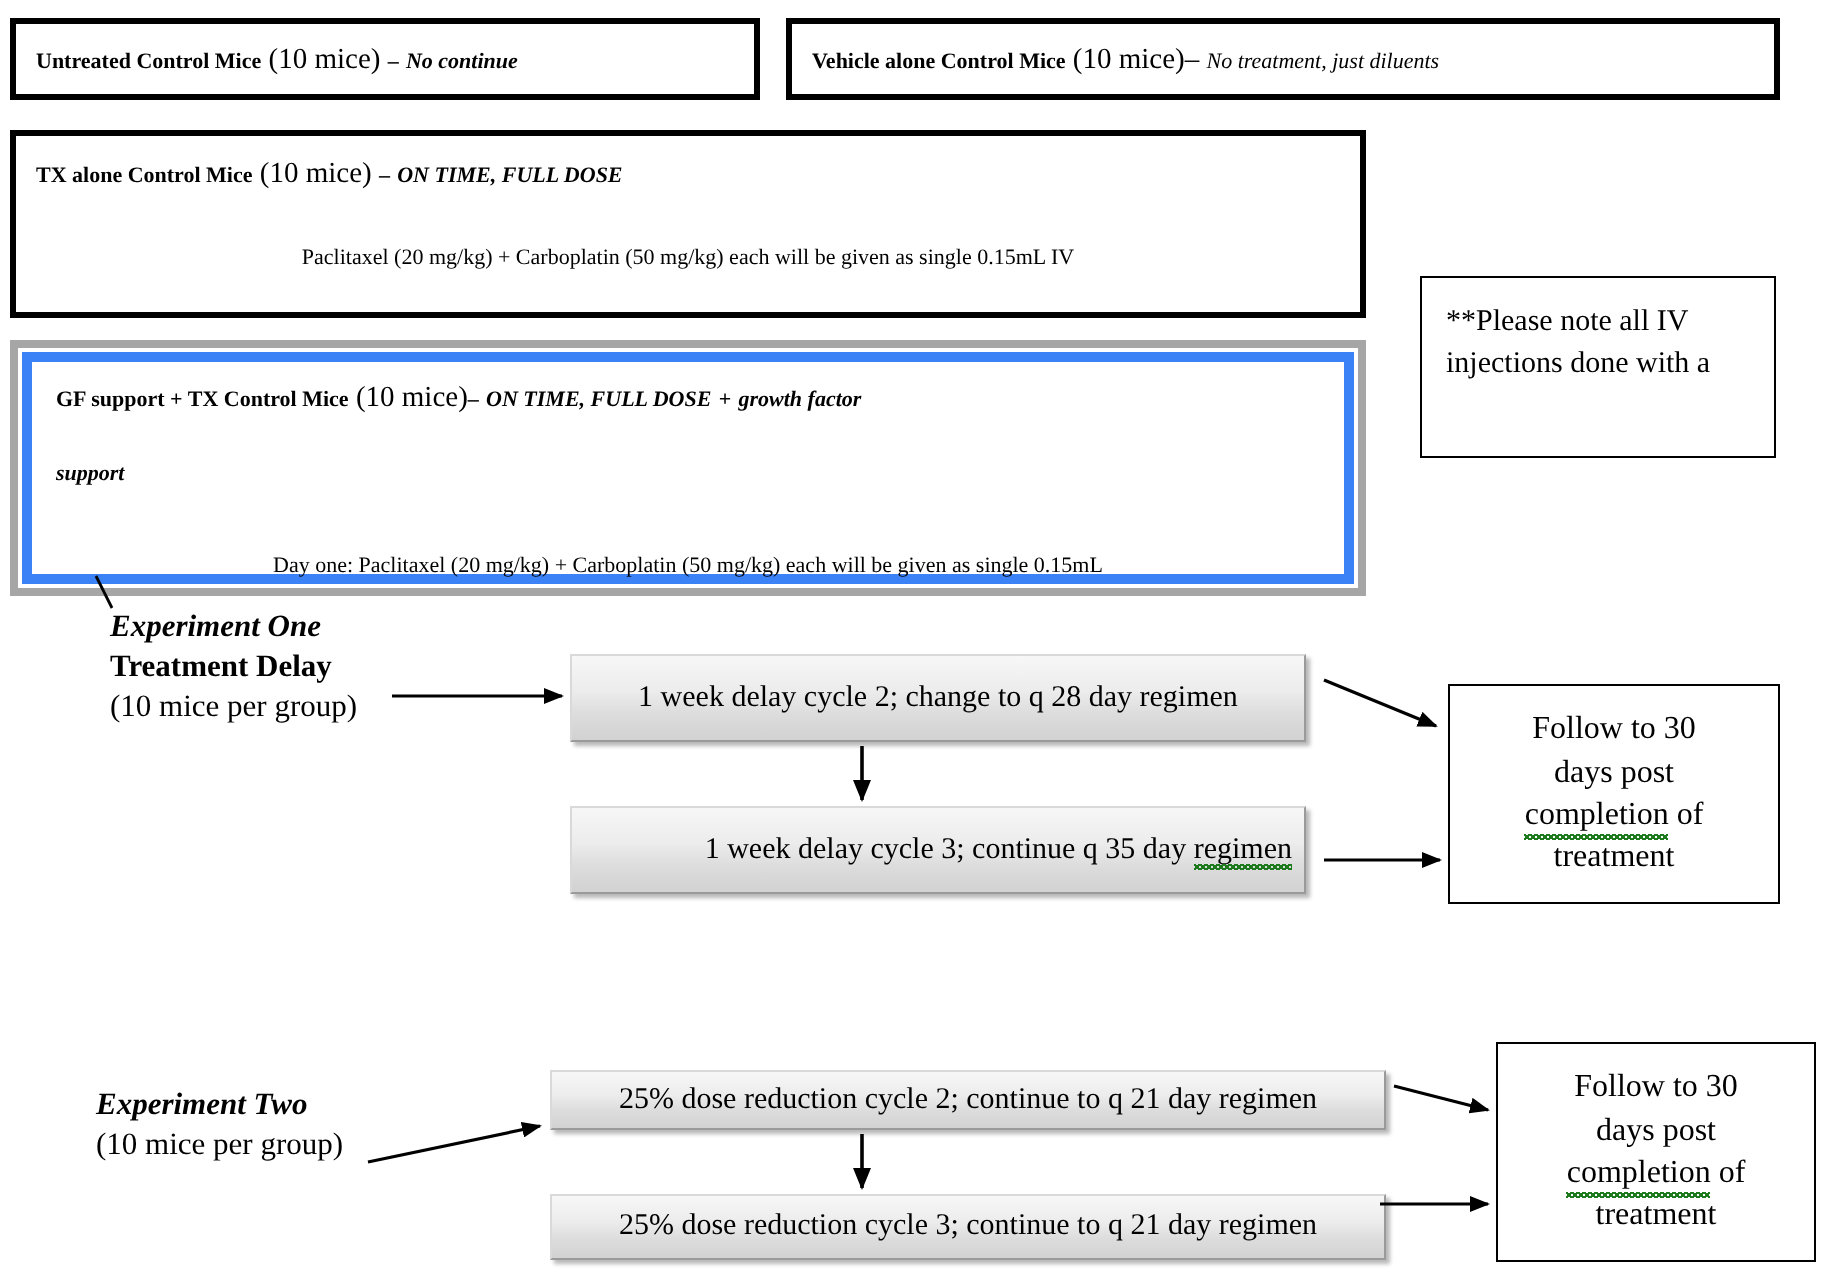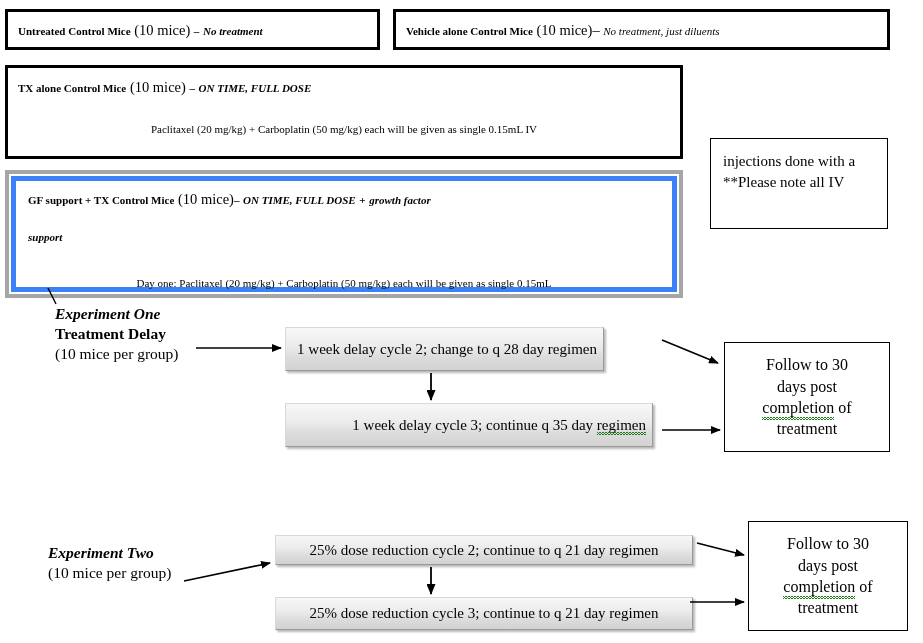--- a/index.html
+++ b/index.html
@@ -121,43 +121,43 @@
     left: 0; top: 0;
     width: 923px; height: 643px;
     pointer-events: none;
   }
 </style>
 </head>
 <body>
 
 <div class="abs box-heavy" style="left:5px; top:9px; width:375px; height:41px;">
   <div class="inner line-row">
-    <span class="b t15">Untreated Control Mice</span><span class="t14">&nbsp;</span><span class="t14">(10 mice)</span><span class="t14">&nbsp;</span><span class="b t15">–</span><span class="t14">&nbsp;</span><span class="bi t15">No treatment</span>
+    <span class="b t15">Untreated Control Mice</span><span class="t14">&nbsp;</span><span class="t14">(10 mice)</span><span class="t14">&nbsp;</span><span class="b t15">–</span><span class="t14">&nbsp;</span><span class="bi t15">No continue</span>
   </div>
 </div>
 
 <div class="abs box-heavy" style="left:393px; top:9px; width:497px; height:41px;">
   <div class="inner line-row">
     <span class="b t15">Vehicle alone Control Mice</span><span class="t14">&nbsp;</span><span class="t14">(10 mice)</span><span class="t14">–</span><span class="t14">&nbsp;</span><span class="i t15">No treatment, just diluents</span>
   </div>
 </div>
 
 <div class="abs box-heavy" style="left:5px; top:65px; width:678px; height:94px; align-items:flex-start;">
   <div class="inner" style="padding-top:10px;">
     <div class="line-row">
       <span class="b t15">TX alone Control Mice</span><span class="t14">&nbsp;</span><span class="t14">(10 mice)</span><span class="t14">&nbsp;</span><span class="b t15">–</span><span class="t14">&nbsp;</span><span class="bi t15">ON TIME, FULL DOSE</span>
     </div>
     <div class="line-row t15" style="margin-top:27px;">Paclitaxel (20 mg/kg) + Carboplatin (50 mg/kg) each will be given as single 0.15mL IV</div>
   </div>
 </div>
 
 <div class="abs box-thin" style="left:710px; top:138px; width:178px; height:91px;">
   <div class="note-text">
+    <div>**Please note all IV</div>
     <div>injections done with a</div>
-    <div>**Please note all IV</div>
   </div>
 </div>
 
 <div class="abs box-gray-outer" style="left:5px; top:170px; width:678px; height:128px;">
   <div class="box-gray-inner">
     <div class="line-row">
       <span class="b t15">GF support + TX Control Mice</span><span class="t14">&nbsp;</span><span class="t14">(10 mice)</span><span class="b t15">–</span><span class="t14">&nbsp;</span><span class="bi t15">ON TIME, FULL DOSE</span><span class="t14">&nbsp;</span><span class="t15 b">+</span><span class="t14">&nbsp;</span><span class="bi t15">growth factor</span>
     </div>
     <div class="line-row" style="margin-top:19px;">
       <span class="bi t15">support</span>
@@ -165,21 +165,21 @@
     <div class="line-row t15" style="margin-top:32px;">Day one: Paclitaxel (20 mg/kg) + Carboplatin (50 mg/kg) each will be given as single 0.15mL</div>
   </div>
 </div>
 
 <div class="abs exp-label" style="left:55px; top:304px; width:210px;">
   <div class="bi" style="font-size:15.5px;">Experiment One</div>
   <div class="b" style="font-size:15.5px;">Treatment Delay</div>
   <div style="font-size:15.5px;">(10 mice per group)</div>
 </div>
 
-<div class="abs proc-box" style="left:285px; top:327px; width:319px; height:44px;justify-content:flex-end;">
+<div class="abs proc-box" style="left:285px; top:327px; width:368px; height:44px;">
   <span class="ptxt">1 week delay cycle 2; change to q 28 day regimen</span>
 </div>
 
 <div class="abs proc-box" style="left:285px; top:403px; width:368px; height:44px;justify-content:flex-end;">
   <span class="ptxt"><span>1 week delay cycle 3; continue q 35 day </span><span class="squiggle">regimen</span></span>
 </div>
 
 <div class="abs follow-box" style="left:724px; top:342px; width:166px; height:110px;">
   <div class="ftxt">
     <div>Follow to 30</div>

